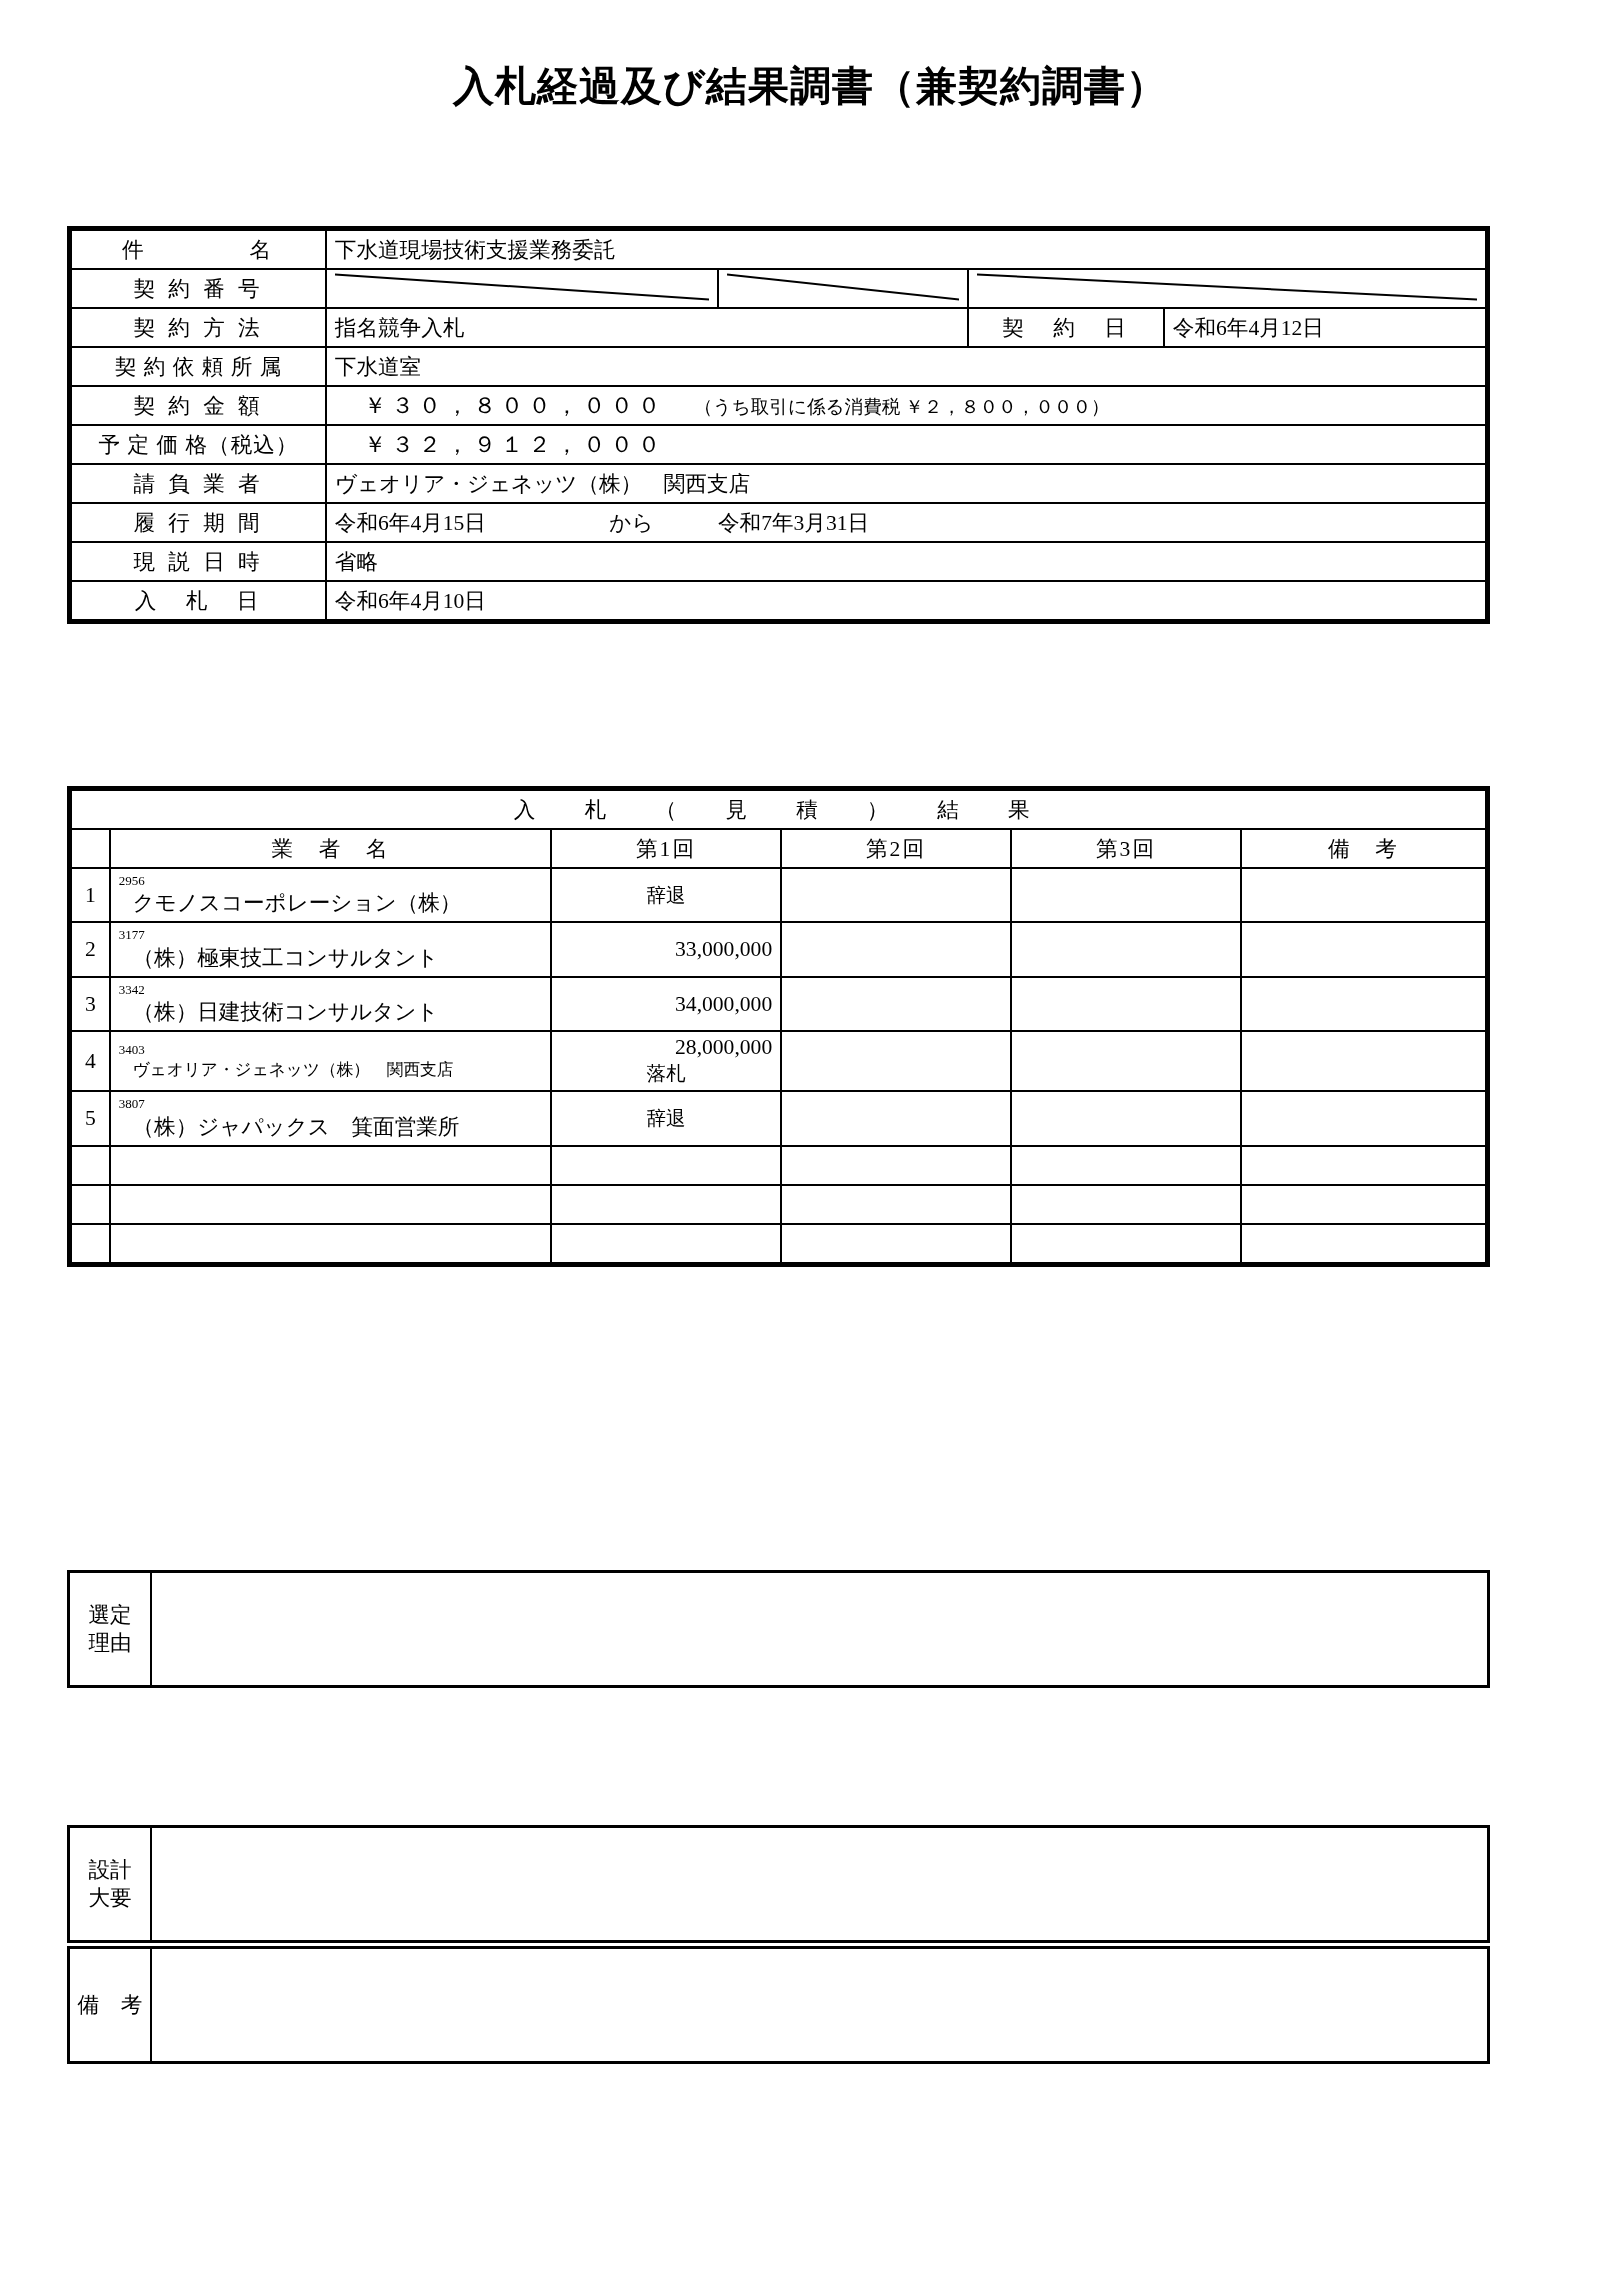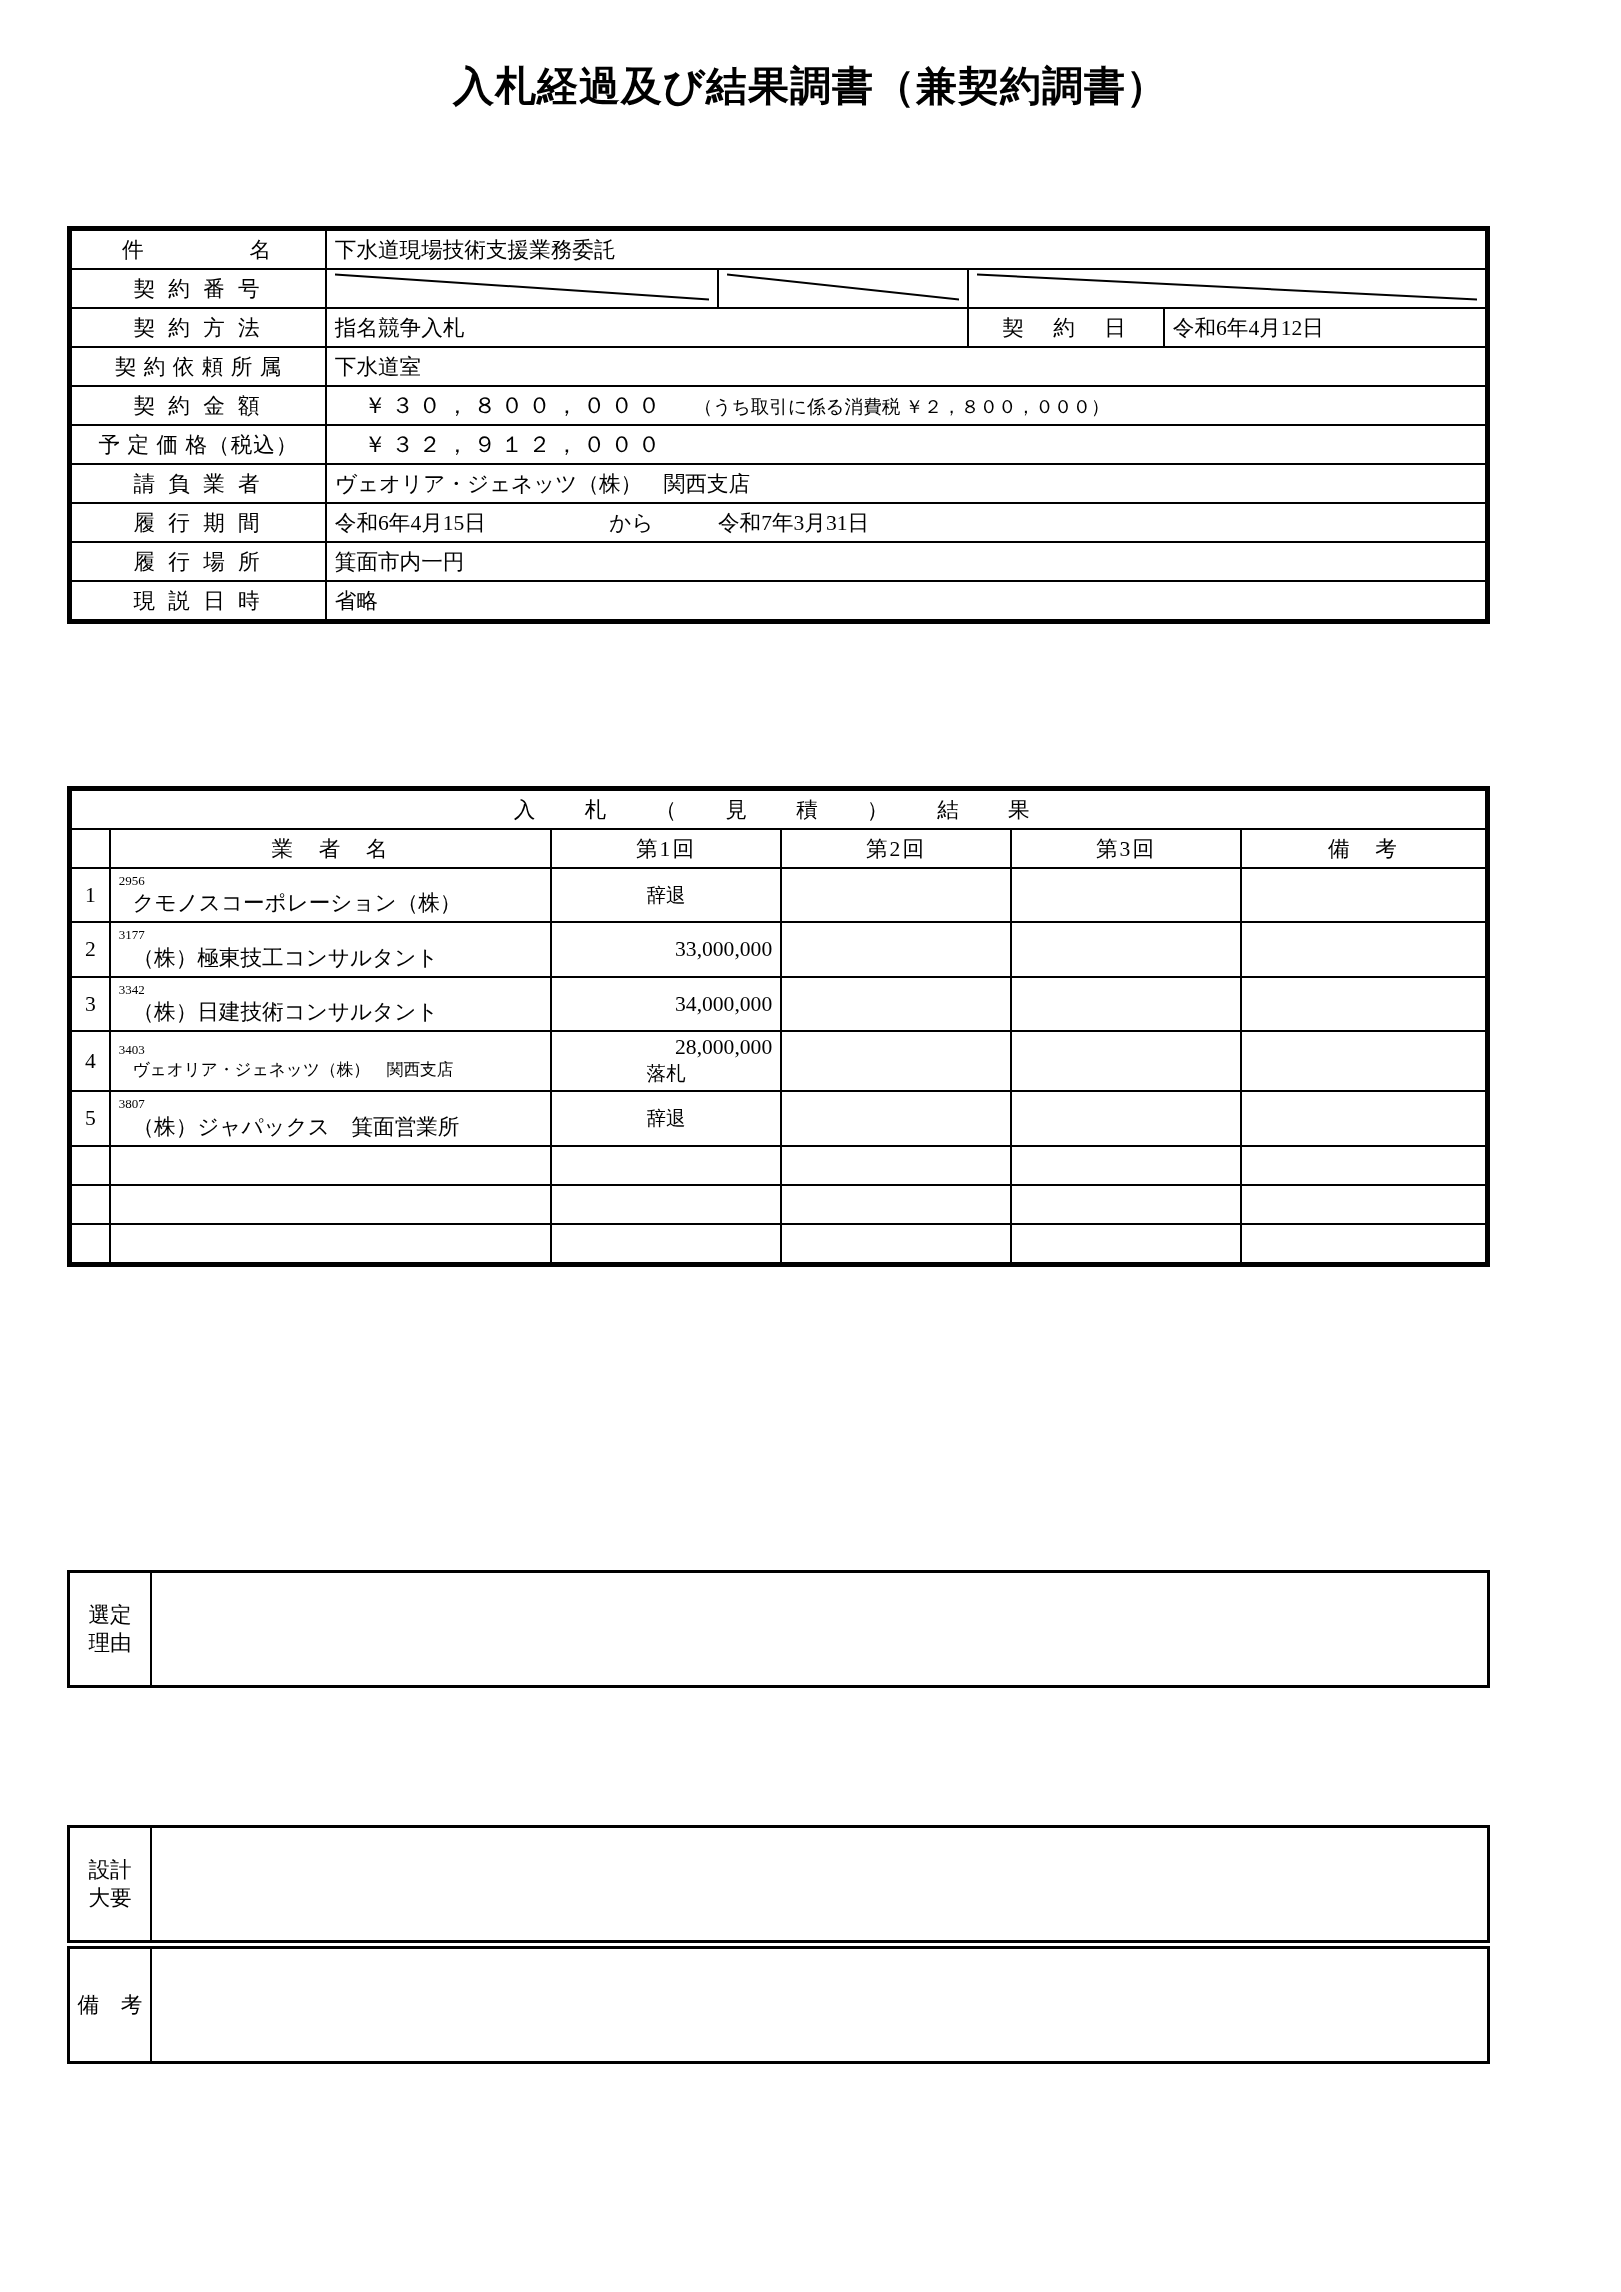--- a/index.html
+++ b/index.html
@@ -230,26 +230,26 @@
         </tr>
         <tr>
           <td class="lbl">履 行 期 間</td>
           <td class="val" colspan="4">
             <span>令和6年4月15日</span>
             <span style="padding-left:118px;">から</span>
             <span style="padding-left:59px;">令和7年3月31日</span>
           </td>
         </tr>
         <tr>
-          <td class="lbl">履 行 場 所</td>
-          <td class="val" colspan="4">箕面市内一円</td>
-        </tr>
-        <tr>
           <td class="lbl">現 説 日 時</td>
           <td class="val" colspan="4">省略</td>
+        </tr>
+        <tr>
+          <td class="lbl">入　札　日</td>
+          <td class="val" colspan="4">令和6年4月10日</td>
         </tr>
       </tbody>
     </table>
   </div>
 
   <div class="block outer" style="top:727px;">
     <table class="grid">
       <colgroup>
         <col style="width:39px">
         <col style="width:441px">

